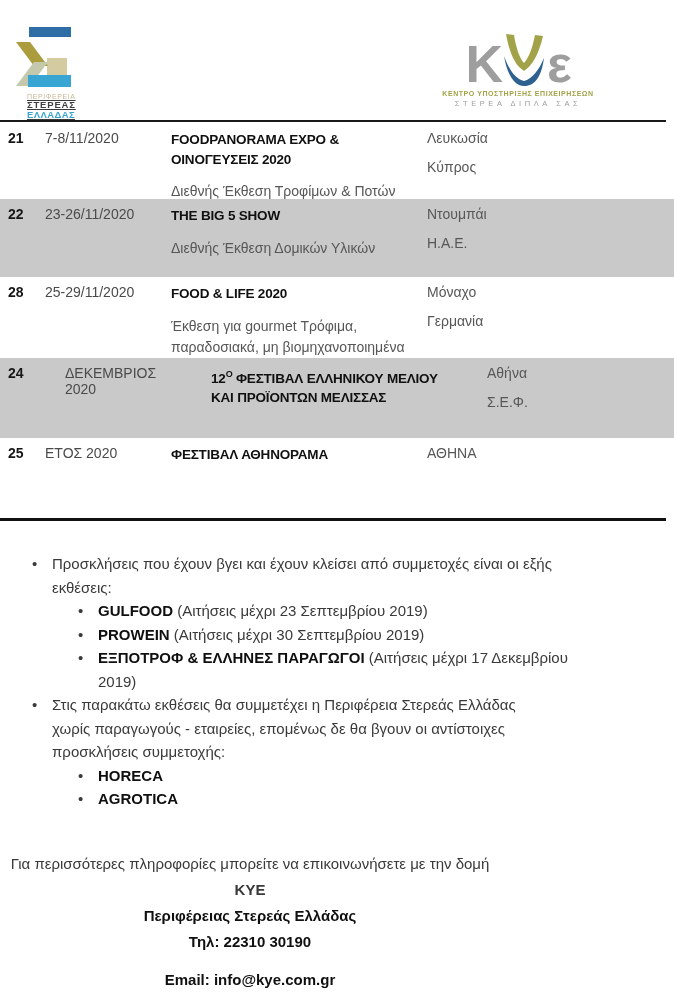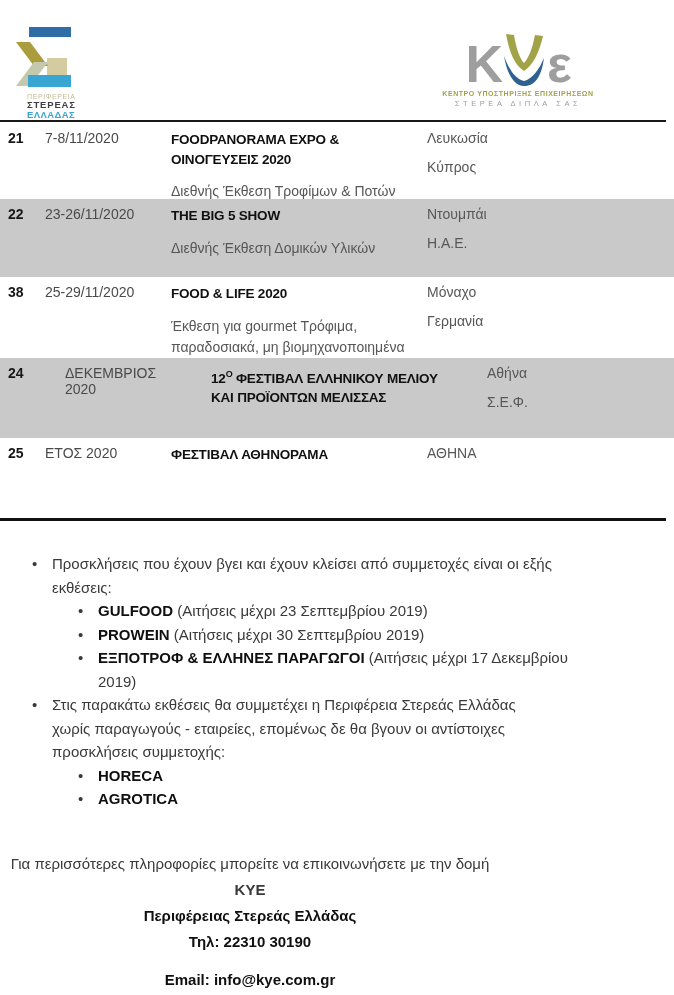--- a/index.html
+++ b/index.html
@@ -2,21 +2,21 @@
 <html><head>
 <meta charset="utf-8">
 <style>
   html,body{margin:0;padding:0;background:#ffffff;}
   .page{position:relative;width:674px;height:995px;background:#ffffff;overflow:hidden;
         font-family:"Liberation Sans", sans-serif;color:#3a3a3a;}
 
   
   .logo-left{position:absolute;left:12px;top:25px;width:90px;}
   .logo-left svg{display:block;}
-  .lg-text{margin-top:2px;padding-left:15px;line-height:1.04;}
+  .lg-text{margin-top:2px;padding-left:15px;line-height:1.04;text-decoration:underline;}
   .lg-l1{font-size:7px;color:#c3b894;letter-spacing:0.6px;}
   .lg-l2{font-size:9.5px;font-weight:700;color:#3f3f3f;letter-spacing:0.8px;}
   .lg-l3{font-size:9.5px;font-weight:700;color:#3aa5d3;letter-spacing:0.4px;}
 
   .logo-right{position:absolute;left:438px;top:30px;width:160px;text-align:center;}
   .kye-row{display:flex;align-items:flex-end;justify-content:center;height:56px;}
   .kye-k{font-size:52px;font-weight:700;color:#9e9e9e;line-height:0.82;letter-spacing:-2px;}
   .kye-u{width:44px;height:52px;margin:0 1px;}
   .kye-e{font-size:52px;font-weight:700;color:#9e9e9e;line-height:0.82;letter-spacing:-1px;}
   .kye-cap1{margin-top:4px;font-size:7px;font-weight:700;color:#a2a348;letter-spacing:0.55px;white-space:nowrap;}
@@ -116,21 +116,21 @@
         <div class="cell-mid">
           <div class="tb-title">THE BIG 5 SHOW</div>
           <div class="tb-desc">Διεθνής Έκθεση Δομικών Υλικών</div>
         </div>
         <div class="cell-loc">
           <div class="loc1">Ντουμπάι</div>
           <div class="loc2">Η.Α.Ε.</div>
         </div>
       </div>
       <div class="trow">
-        <div class="cell-num">38</div>
+        <div class="cell-num">28</div>
         <div class="cell-date">25-29/11/2020</div>
         <div class="cell-mid">
           <div class="tb-title">FOOD &amp; LIFE 2020</div>
           <div class="tb-desc">Έκθεση για gourmet Τρόφιμα, παραδοσιακά, μη βιομηχανοποιημένα</div>
         </div>
         <div class="cell-loc">
           <div class="loc1">Μόναχο</div>
           <div class="loc2">Γερμανία</div>
         </div>
       </div>

